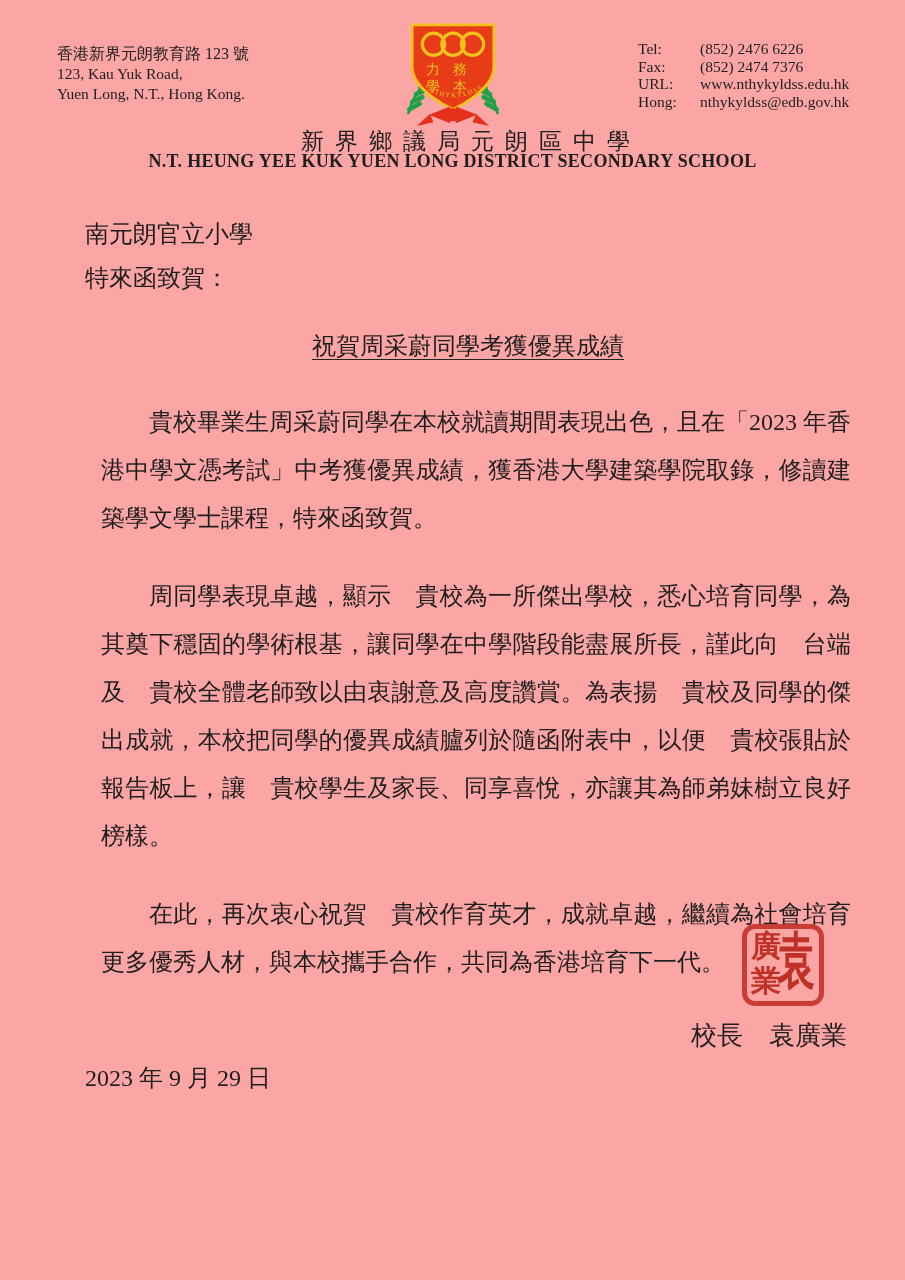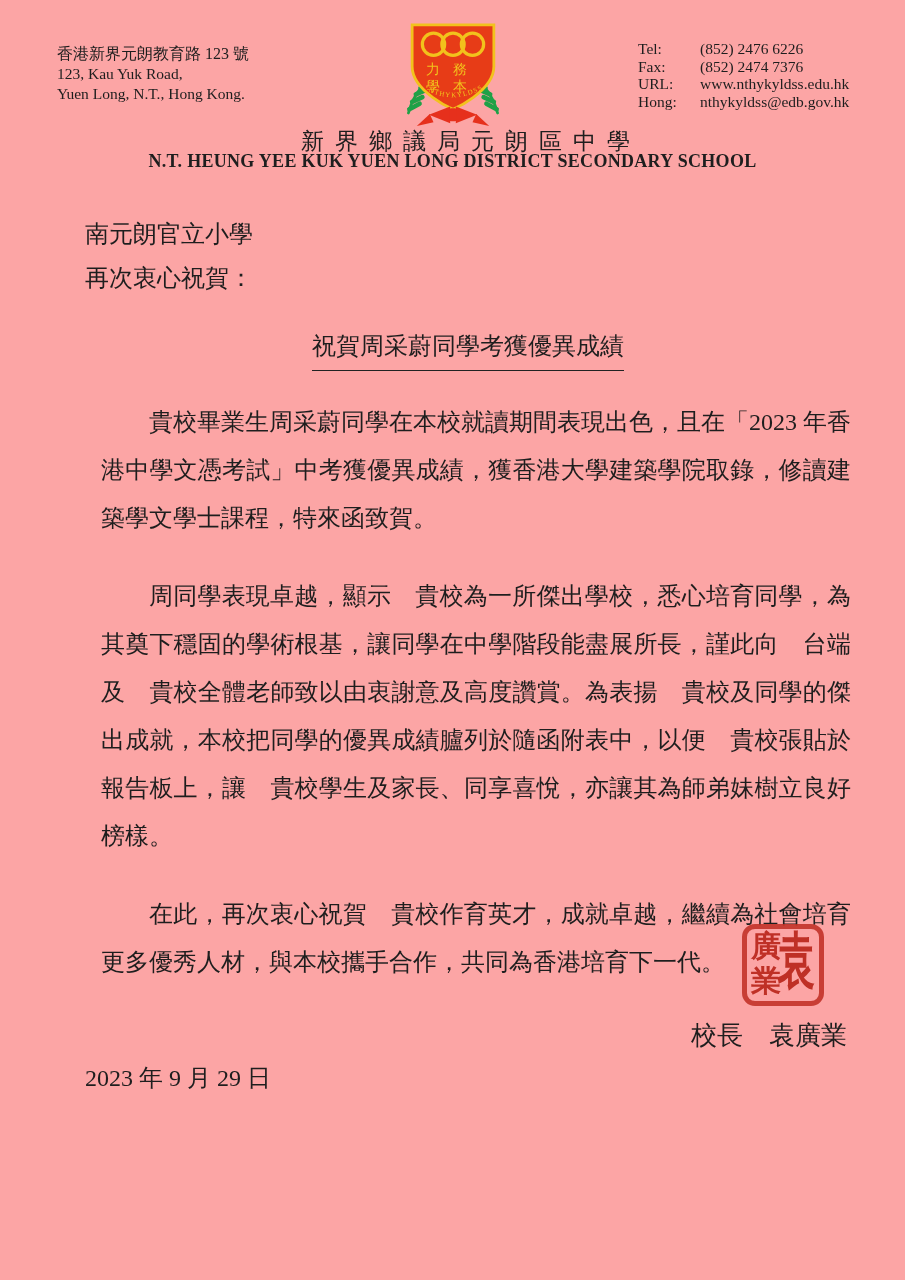--- a/index.html
+++ b/index.html
@@ -41,21 +41,21 @@
   }
 
   
   .letter-body {
     position:absolute; left:85px; top:212px; width:766px;
     font-size:24px;
   }
   .recipient-line { line-height:44px; }
   .letter-title { text-align:center; margin-top:24px; line-height:44px; }
   .letter-title span {
-    border-bottom:1.5px solid #222; padding-bottom:11px;
+    border-bottom:1.5px solid #222; padding-bottom:0;
   }
   .letter-body p {
     margin:30px 0 0 16px; line-height:48px;
     text-align:justify; text-indent:2em;
   }
 
   
   .seal {
     position:absolute; left:742px; top:924px; width:72px; height:72px;
     border:5px solid rgba(192,48,38,0.88); border-radius:13px;
@@ -141,21 +141,21 @@
     <span>www.nthykyldss.edu.hk</span>
     <span>Hong:</span>
     <span>nthykyldss@edb.gov.hk</span>
   </div>
 
   <div class="school-name-cn">新界鄉議局元朗區中學</div>
   <div class="school-name-en">N.T. HEUNG YEE KUK YUEN LONG DISTRICT SECONDARY SCHOOL</div>
 
   <div class="letter-body">
     <div class="recipient-line">南元朗官立小學</div>
-    <div class="recipient-line">再次衷心祝賀：</div>
+    <div class="recipient-line">特來函致賀：</div>
 
     <div class="letter-title">
       <span>祝賀周采蔚同學考獲優異成績</span>
     </div>
 
     <p>貴校畢業生周采蔚同學在本校就讀期間表現出色，且在「2023 年香港中學文憑考試」中考獲優異成績，獲香港大學建築學院取錄，修讀建築學文學士課程，特來函致賀。</p>
     <p>周同學表現卓越，顯示　貴校為一所傑出學校，悉心培育同學，為其奠下穩固的學術根基，讓同學在中學階段能盡展所長，謹此向　台端及　貴校全體老師致以由衷謝意及高度讚賞。為表揚　貴校及同學的傑出成就，本校把同學的優異成績臚列於隨函附表中，以便　貴校張貼於報告板上，讓　貴校學生及家長、同享喜悅，亦讓其為師弟妹樹立良好榜樣。</p>
     <p>在此，再次衷心祝賀　貴校作育英才，成就卓越，繼續為社會培育更多優秀人材，與本校攜手合作，共同為香港培育下一代。</p>
   </div>
 

